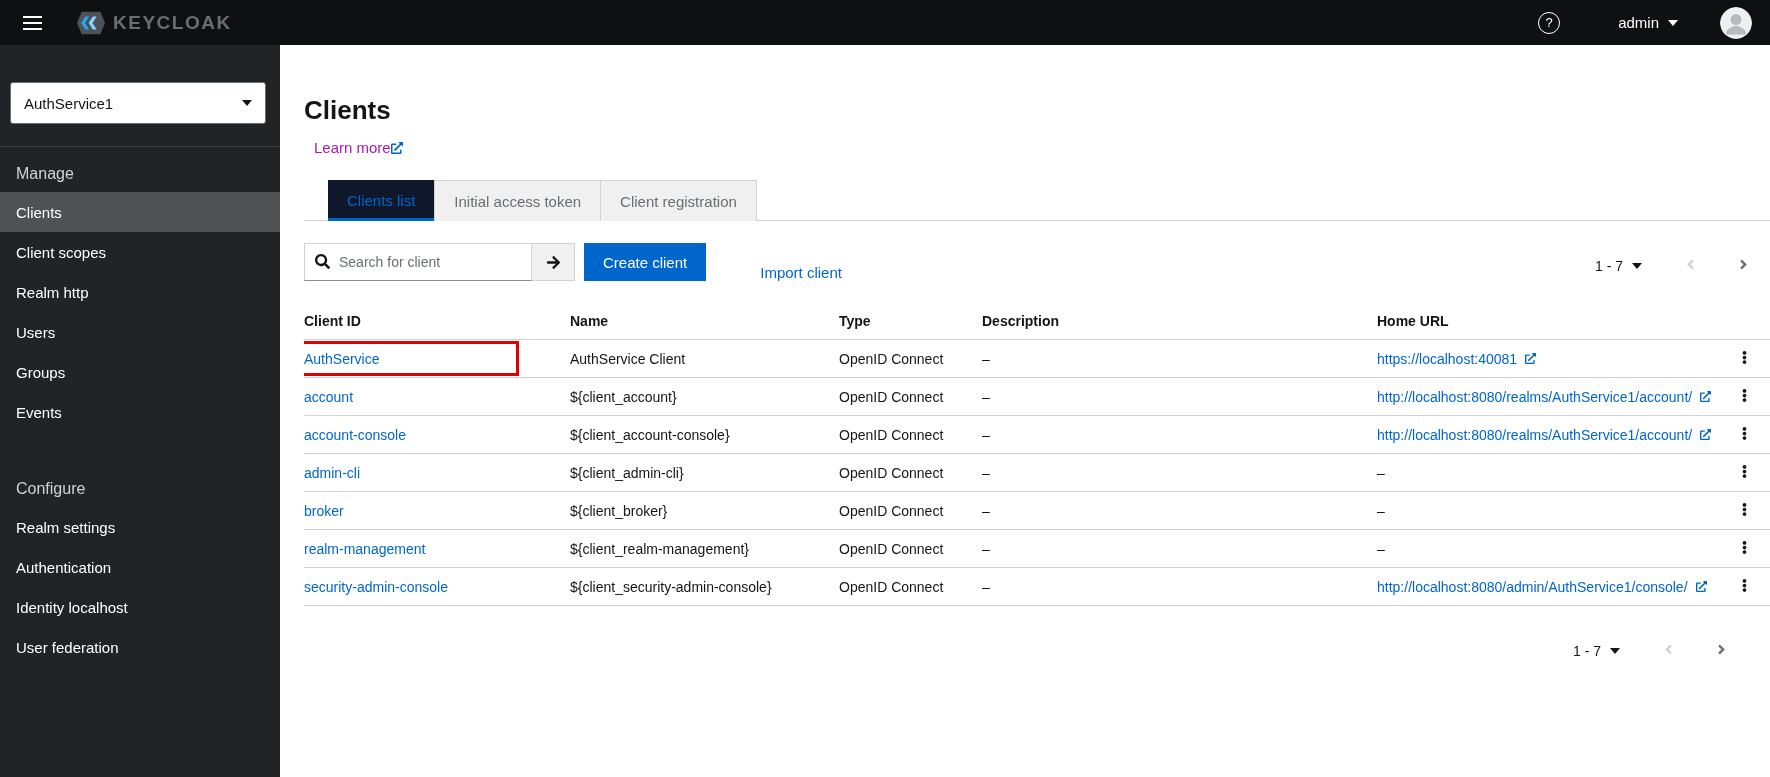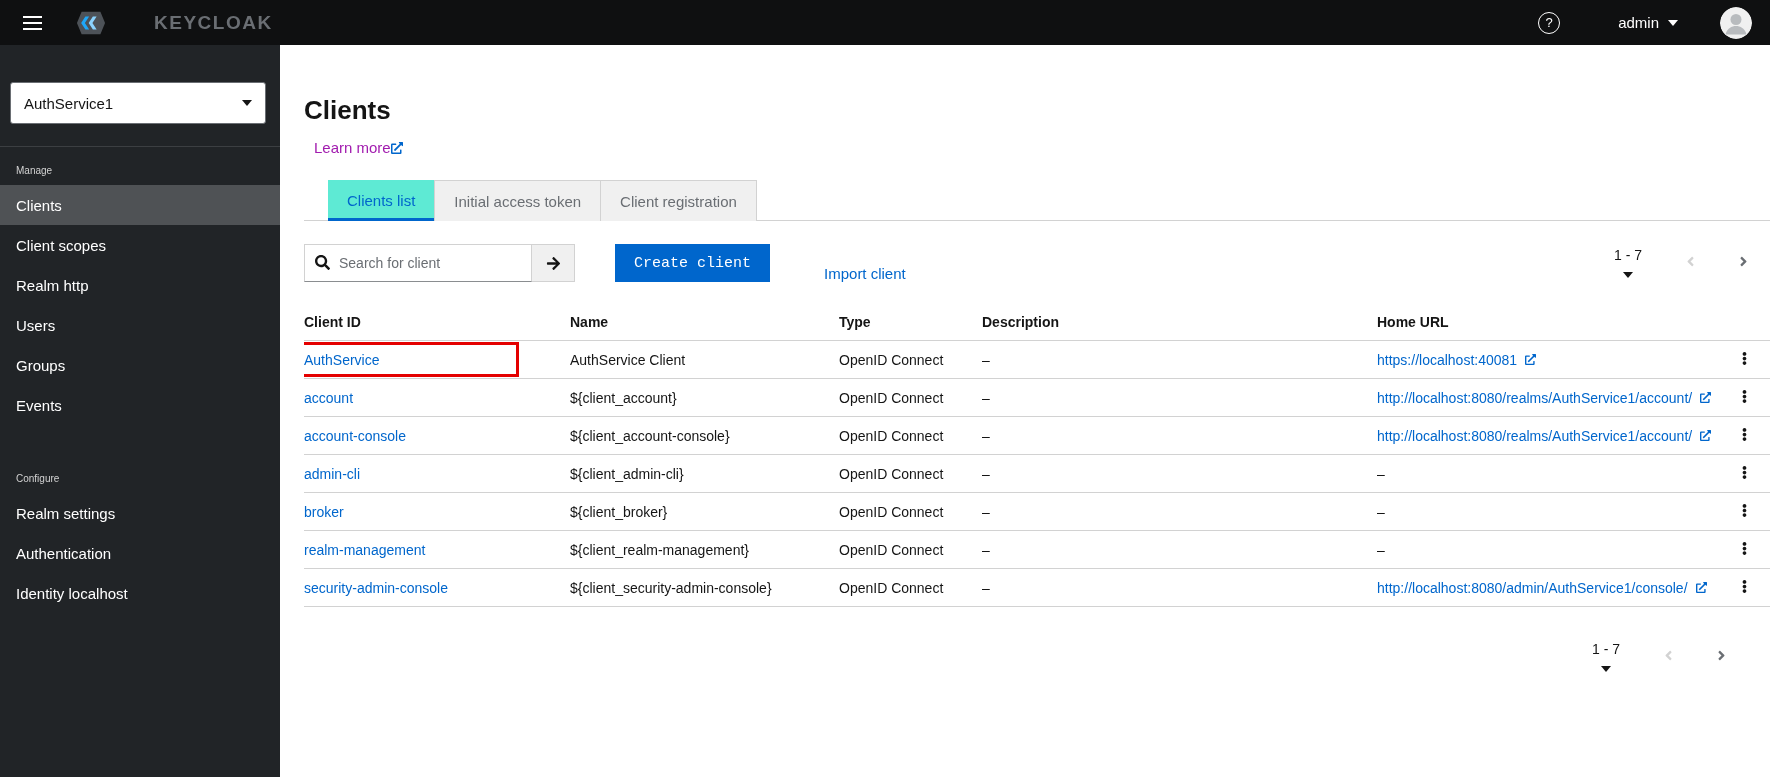--- a/index.html
+++ b/index.html
@@ -10,21 +10,21 @@
   
   .masthead { height:45px; background:#0f1011; display:flex; align-items:center;
     padding:0 18px 0 14px; }
   .nav-toggle { background:none; border:none; width:36px; height:36px; cursor:pointer;
     display:flex; align-items:center; justify-content:center; }
   .hamburger { display:block; width:19px; height:2px; background:#fff; position:relative; }
   .hamburger::before, .hamburger::after { content:""; position:absolute; left:0;
     width:19px; height:2px; background:#fff; }
   .hamburger::before { top:-6px; } .hamburger::after { top:6px; }
   .brand { display:flex; align-items:center; gap:7px; margin-left:26px; }
-  .brand-text { font-size:19px; font-weight:bold; letter-spacing:1.5px; color:#6a6e73;margin-left:41px; }
+  .brand-text { font-size:19px; font-weight:bold; letter-spacing:1.5px; color:#6a6e73; }
   .masthead-right { margin-left:auto; display:flex; align-items:center; }
   .help-btn { background:none; border:1.5px solid #fff; color:#fff; width:22px; height:22px;
     border-radius:50%; font-size:13px; line-height:18px; text-align:center; cursor:pointer;
     margin-right:58px; }
   .user-menu { display:flex; align-items:center; gap:9px; color:#fff; font-size:15px;
     cursor:pointer; margin-right:42px; }
   .user-menu svg { fill:#fff; }
   .avatar { width:32px; height:32px; border-radius:50%; cursor:pointer; }
 
   
@@ -32,59 +32,59 @@
 
   
   .sidebar { width:280px; flex:none; background:#212427; padding-top:37px; }
   .realm-wrap { padding:0 14px 22px 10px; border-bottom:1px solid #3c3f42; }
   .realm-selector { height:42px; background:#fff; border:1px solid #6a6e73; border-radius:3px;
     display:flex; align-items:center; justify-content:space-between; padding:0 13px;
     font-size:15px; color:#151515; cursor:pointer; }
   .realm-selector svg { fill:#151515; }
   .nav-group { margin-top:18px; }
   .nav-group + .nav-group { margin-top:48px; }
-  .nav-section-title { padding:0 16px; font-size:10px; color:#d2d2d2; margin-bottom:9px; }
+  .nav-section-title { padding:0 16px; font-size:16px; color:#d2d2d2; margin-bottom:9px; }
   .nav-list { list-style:none; }
   .nav-item { height:40px; display:flex; align-items:center; padding:0 16px;
     color:#fff; font-size:15px; cursor:pointer; }
   .nav-item.active { background:#4f5255; }
 
   
   .content { flex:1; padding:50px 0 0 24px; background:#fff; }
   h1.page-title { font-size:26px; font-weight:bold; color:#151515; }
   .subtitle { margin-top:13px; font-size:15px; color:#151515; display:flex; align-items:center; }
   a.learn-more { color:#a21caf; text-decoration:none; margin-left:10px; cursor:pointer;
     display:inline-flex; align-items:center; gap:0; }
   svg.ext { width:12px; height:12px; fill:#0066cc; flex:none; }
 
   
   .tabs { display:flex; margin-top:24px; border-bottom:1px solid #d2d2d2; padding-left:24px; height:41px; }
   .tab { height:41px; display:flex; align-items:center; padding:0 19px; font-size:15px; cursor:pointer; }
   .tab.inactive { background:#f0f0f0; color:#6a6e73; border:1px solid #d2d2d2; border-bottom:none; }
   .tab.inactive + .tab.inactive { border-left:none; }
-  .tab.active { background:#5eead4; color:#0066cc; border-bottom:3px solid #0066cc; padding-top:3px; }
+  .tab.active { background:#0f172a; color:#0066cc; border-bottom:3px solid #0066cc; padding-top:3px; }
 
   
   .toolbar { margin-top:22px; display:flex; align-items:flex-end; padding-right:14px; }
   .search-group { display:flex; }
   .search-input-wrap { position:relative; }
   .search-input-wrap svg { position:absolute; left:11px; top:11px; width:15px; height:15px; fill:#151515; }
   .search-input { width:228px; height:38px; border:1px solid #d2d2d2; border-bottom-color:#8a8d90;
     padding:0 8px 0 34px; font-size:14px; font-family:"Liberation Sans", sans-serif; color:#151515; }
   .search-input::placeholder { color:#6a6e73; }
   .search-btn { width:43px; height:38px; background:#f0f0f0; border:1px solid #d2d2d2;
     border-left:none; cursor:pointer; display:flex; align-items:center; justify-content:center; }
   .search-btn svg { width:15px; height:15px; fill:#151515; }
-  .btn-primary { margin-left:40px; height:38px; padding:0 19px; background:#0066cc; color:#fff;
-    border:none; font-size:15px; font-family:Liberation Mono, monospace; cursor:pointer; }
+  .btn-primary { margin-left:9px; height:38px; padding:0 19px; background:#0066cc; color:#fff;
+    border:none; font-size:15px; font-family:Liberation Sans, sans-serif; cursor:pointer; }
   a.import-link { margin-left:54px; color:#0066cc; font-size:15px; text-decoration:none; cursor:pointer; }
 
   .pagination { margin-left:auto; display:flex; align-items:center; }
   .pag-info { display:flex; align-items:center; gap:9px; font-size:14px; color:#151515;
-    cursor:pointer; padding:4px 8px;flex-direction:column; }
+    cursor:pointer; padding:4px 8px; }
   .pag-info svg { fill:#151515; }
   .pag-btn { background:none; border:none; padding:6px 8px; cursor:pointer; margin-left:28px; }
   .pag-btn svg { width:9px; height:15px; fill:#6a6e73; }
   .pag-btn.disabled svg { fill:#d2d2d2; }
 
   
   table.clients { width:100%; border-collapse:collapse; table-layout:fixed; margin-top:22px; }
   th { text-align:left; font-size:14px; font-weight:bold; color:#151515;
     padding:10px 12px 10px 0; border-bottom:1px solid #d2d2d2; }
   td { height:38px; font-size:14px; color:#151515; padding:0 12px 0 0;
@@ -181,20 +181,21 @@
         <li class="nav-item">Events</li>
       </ul>
     </div>
 
     <div class="nav-group">
       <div class="nav-section-title">Configure</div>
       <ul class="nav-list">
         <li class="nav-item">Realm settings</li>
         <li class="nav-item">Authentication</li>
         <li class="nav-item">Identity localhost</li>
+        <li class="nav-item">User federation</li>
       </ul>
     </div>
   </nav>
 
   <main class="content">
     <h1 class="page-title">Clients</h1>
     <p class="subtitle">
       <a class="learn-more">
         <span>Learn more</span>
         <svg class="ext">

